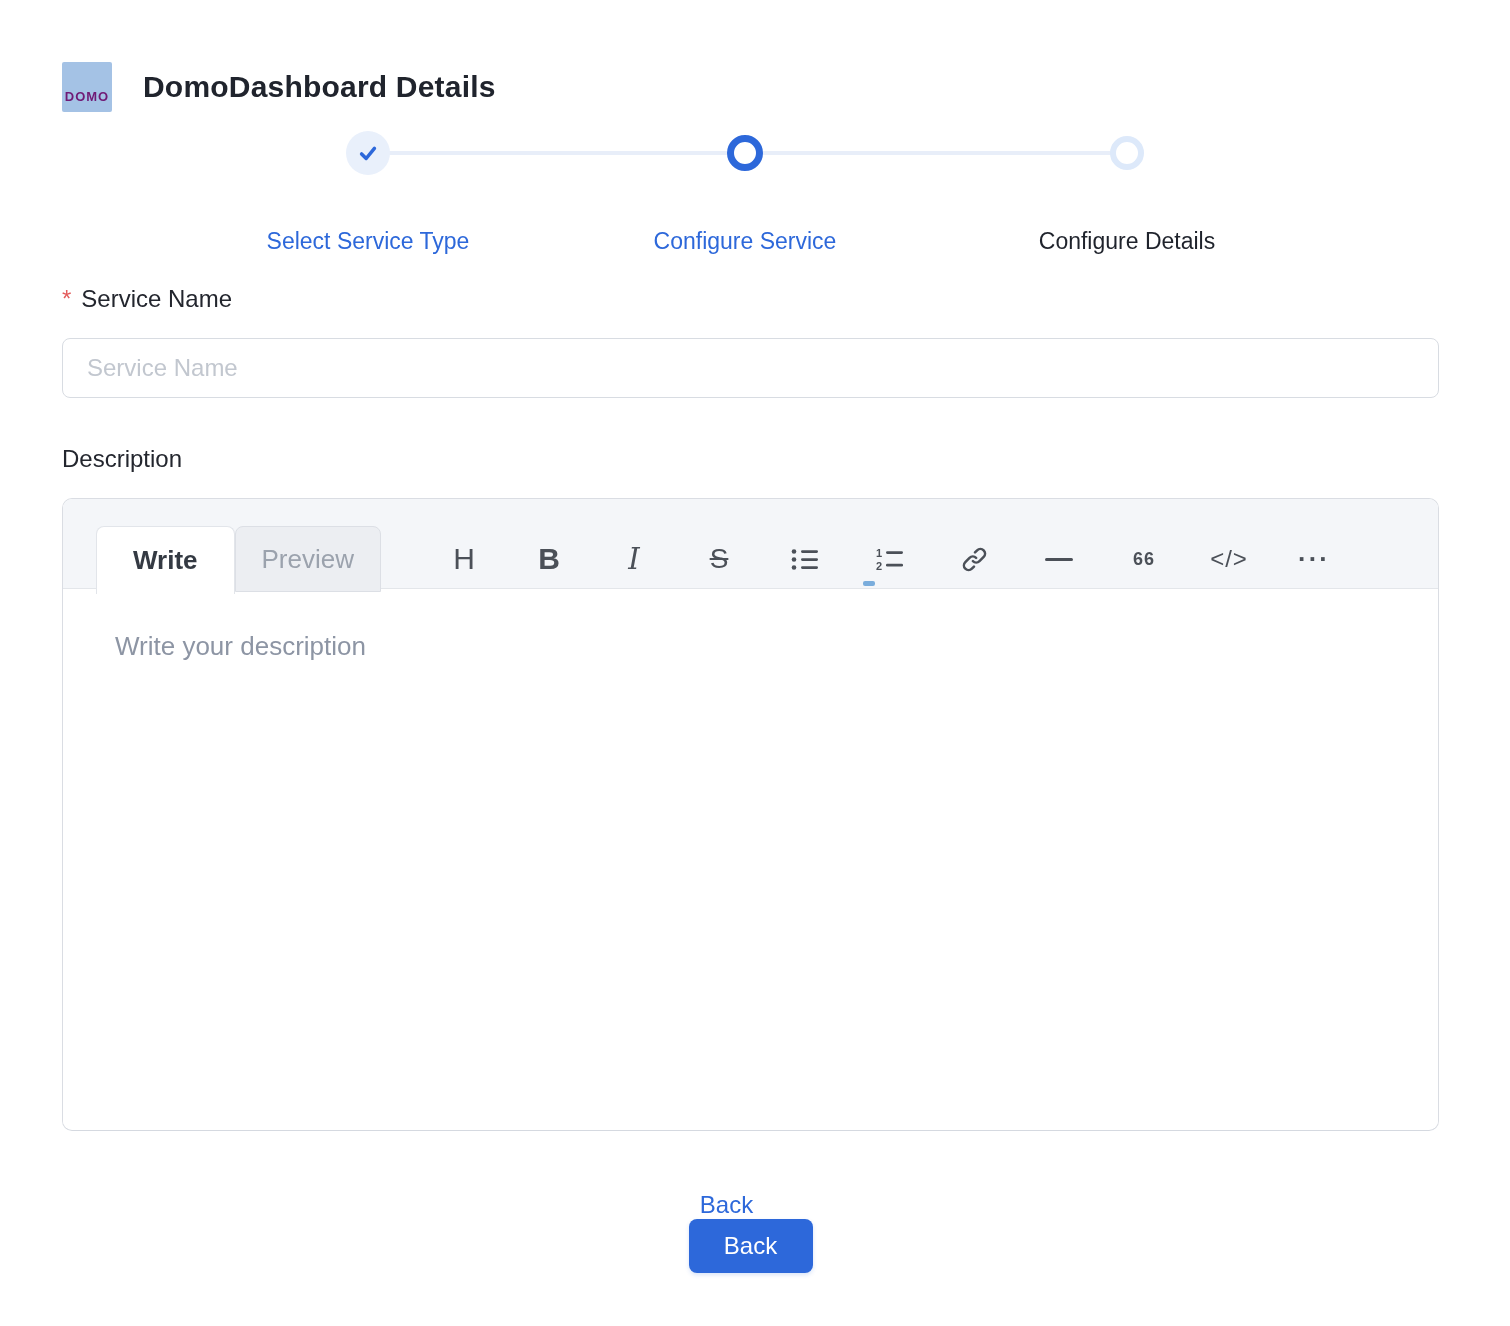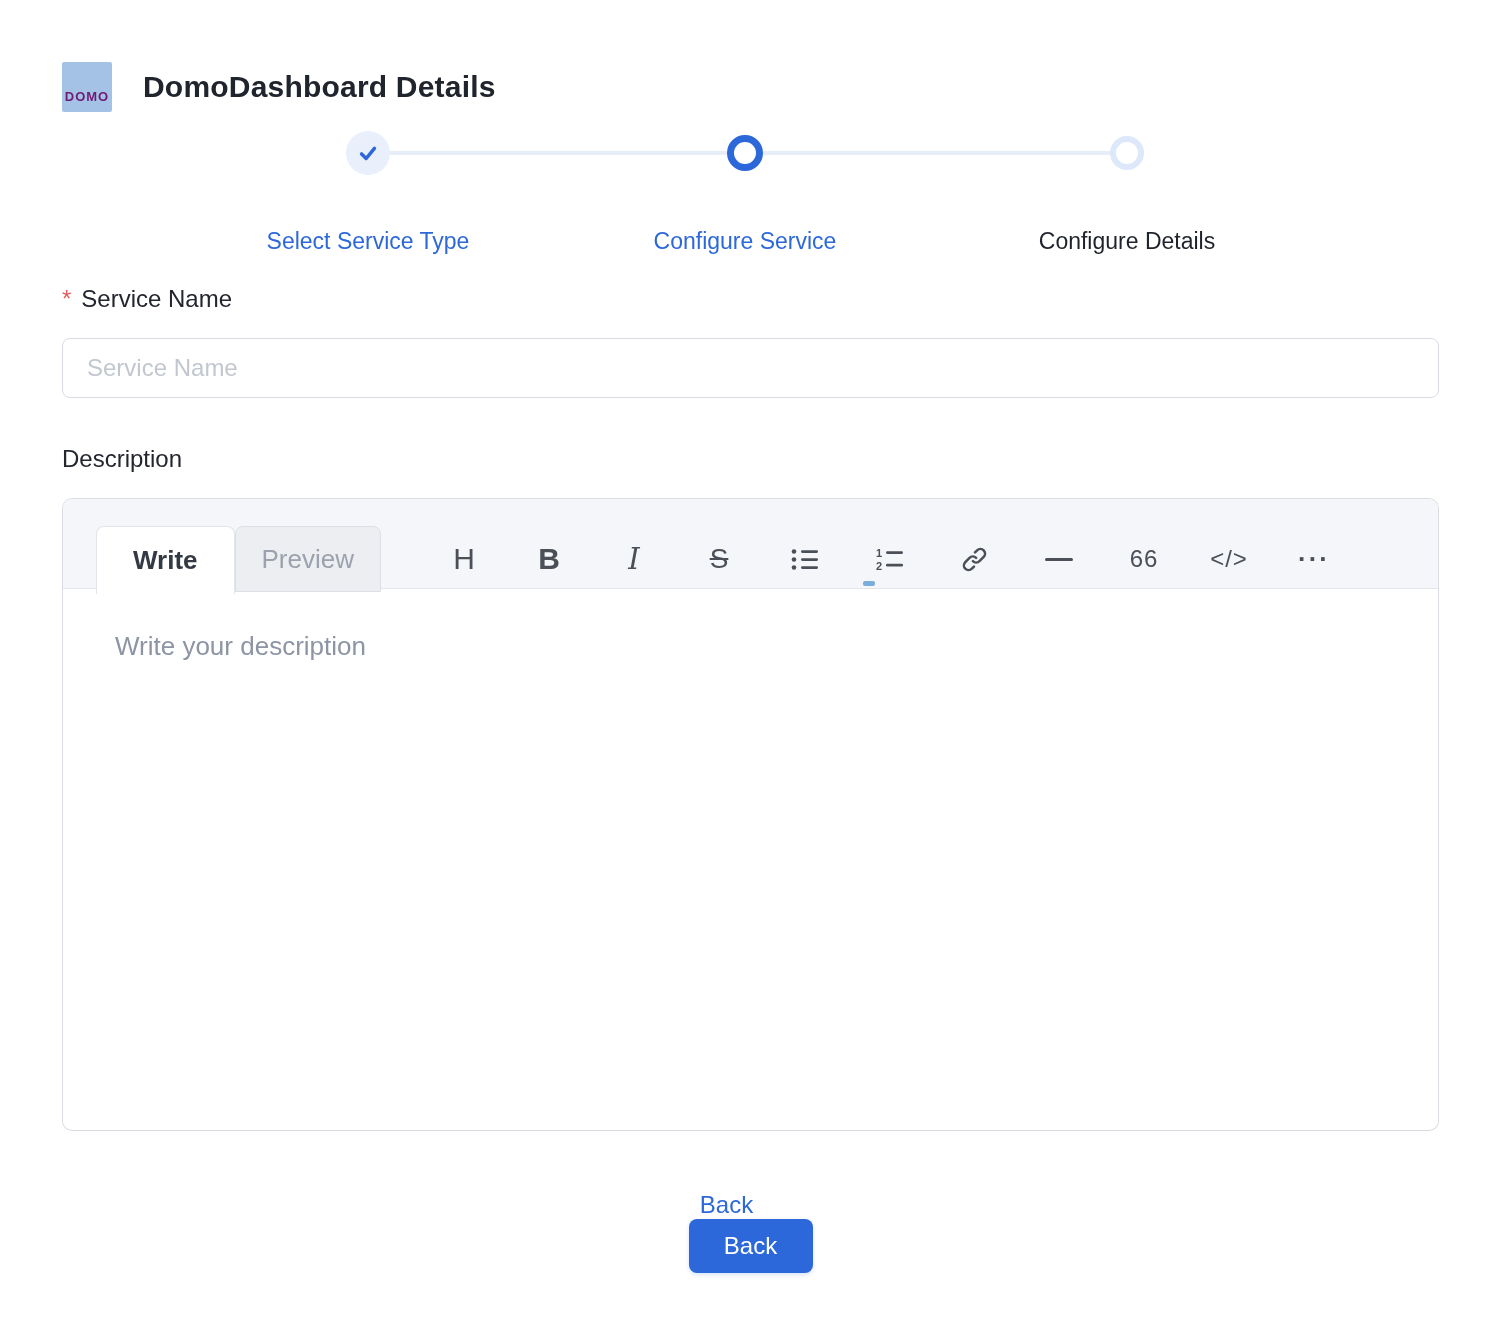--- a/index.html
+++ b/index.html
@@ -62,21 +62,21 @@
   .tb {
     width: 60px; height: 44px; background: none; border: none; cursor: pointer;
     display: flex; align-items: center; justify-content: center; color: #4b5058;
     font-family: "Liberation Sans", sans-serif;
   }
   .g-h { font-size: 30px; font-weight: 500; }
   .g-b { font-size: 30px; font-weight: 800; }
   .g-i { font-size: 29px; font-style: italic; font-family: "DejaVu Serif", serif; }
   .g-s { font-size: 28px; font-weight: 500; text-decoration: line-through; }
   .g-hr { width: 28px; height: 3px; background: #4b5058; border-radius: 2px; }
-  .g-quote { font-size: 24px; font-weight: 400; letter-spacing: 1px; }
+  .g-quote { font-size: 18px; font-weight: 700; letter-spacing: 1px; }
   .g-code { font-size: 24px; font-weight: 500; letter-spacing: 1px; }
   .g-more { font-size: 26px; font-weight: 800; letter-spacing: 2px; line-height: 1; }
   .artifact { position: absolute; left: 800px; top: 82px; width: 12px; height: 5px; background: #5b9bd5; border-radius: 2px; opacity: .8; }
   .editor-body-input {
     display: block; width: 100%; height: 541px; border: none; outline: none; resize: none;
     padding: 42px 52px; font-size: 26px; color: #737373; border-radius: 0 0 9px 9px;
     font-family: "Liberation Sans", sans-serif; background: #ffffff;
   }
   .editor-body-input::placeholder { color: #8d95a4; }
 

